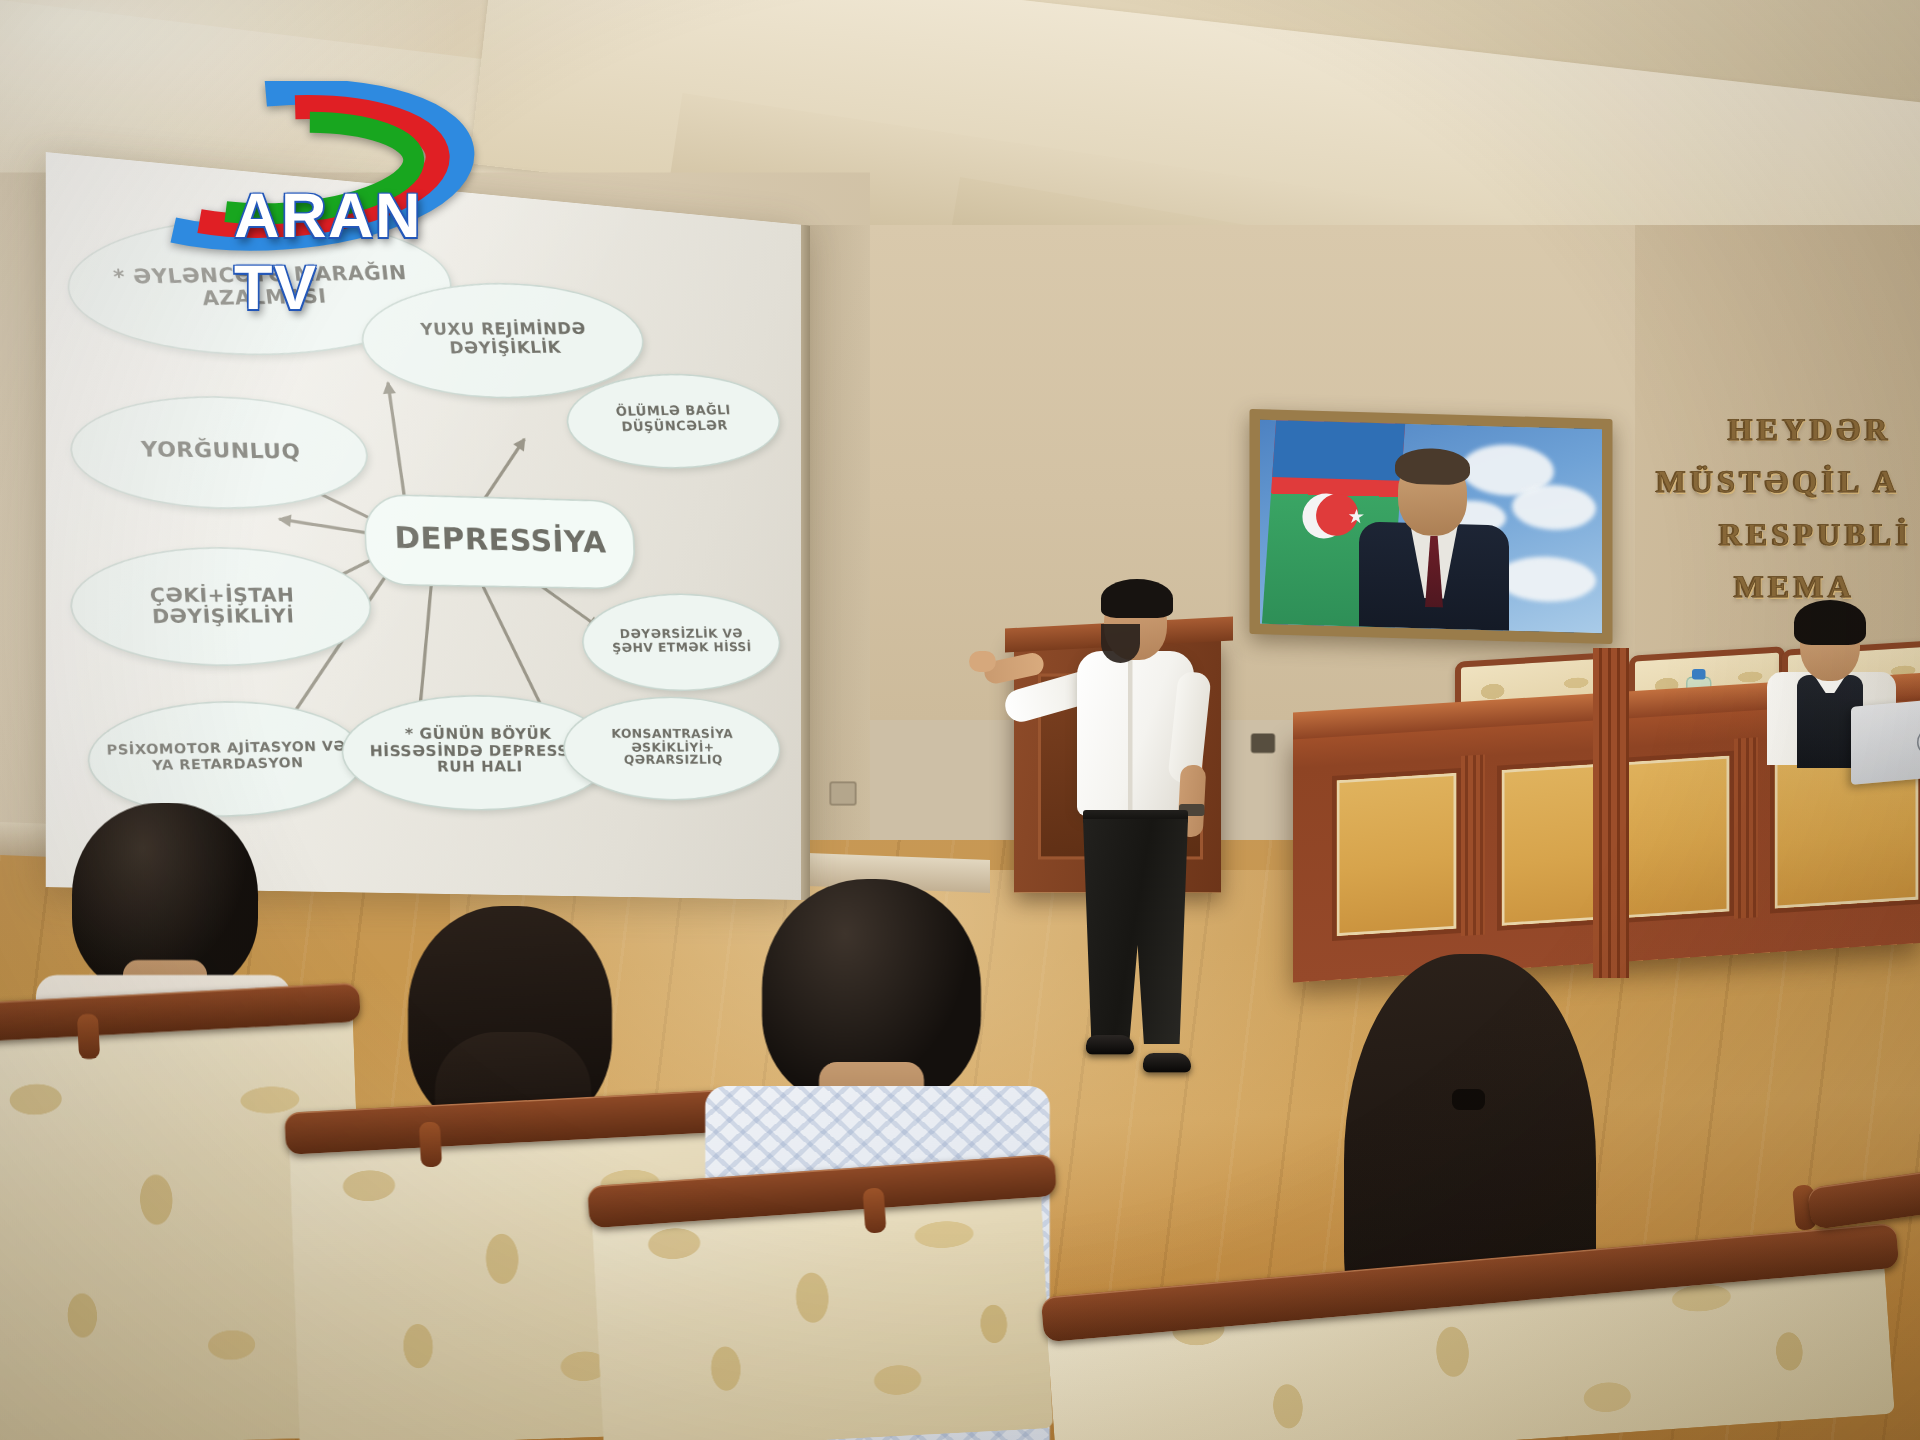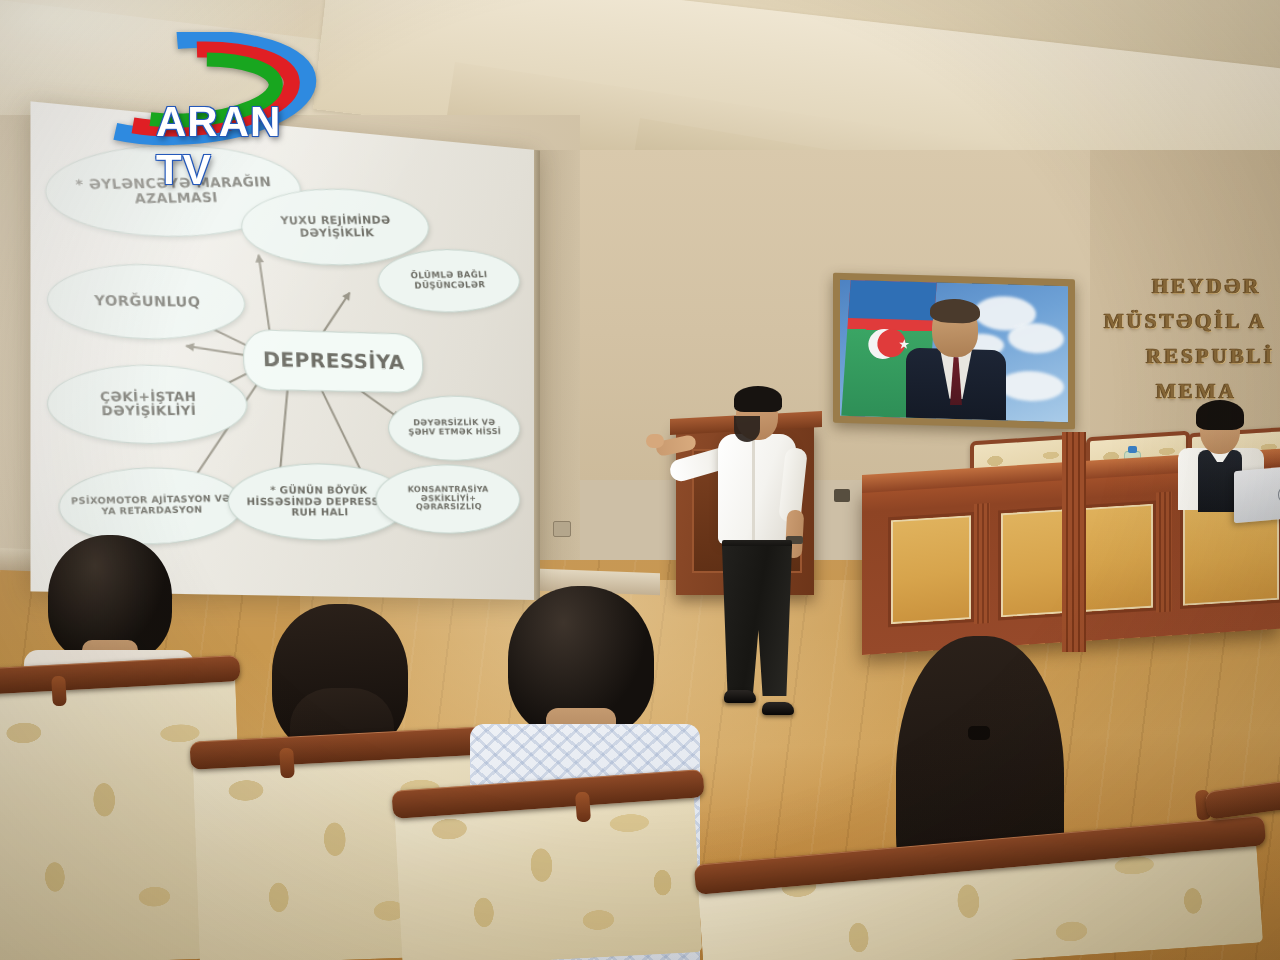--- a/index.html
+++ b/index.html
@@ -72,21 +72,21 @@
   .node.center{border-radius:26px;background:#f3faf6;}
 
   .arrow{position:absolute;background:#8e8a7c;height:1.6px;transform-origin:left center;
     opacity:.85;}
   .arrow::after{content:"";position:absolute;right:-1px;top:50%;
     width:0;height:0;border-left:8px solid #8e8a7c;
     border-top:4px solid transparent;border-bottom:4px solid transparent;
     transform:translateY(-50%);}
 
   
-  .logo{position:absolute;left:52px;top:32px;width:272px;height:120px;z-index:60;}
+  .logo{position:absolute;left:52px;top:54px;width:272px;height:120px;z-index:60;}
   .logo svg{display:block;filter:drop-shadow(0 2px 3px rgba(0,0,0,.35));}
   .logo-text{position:absolute;left:104px;top:66px;font-size:42px;font-weight:700;
     font-family:"Liberation Sans",sans-serif;color:#ffffff;letter-spacing:1px;
     text-shadow:0 0 2px #2b63c8,1px 1px 0 #2255b5,-1px 1px 0 #2255b5,
                 1px -1px 0 #2255b5,-1px -1px 0 #2255b5,2px 3px 6px rgba(0,0,0,.5);}
 
   
   .portrait{position:absolute;left:833px;top:276px;width:228px;height:136px;
     transform:skewY(1.6deg);
     border:7px solid #9a7c4a;border-radius:2px;

